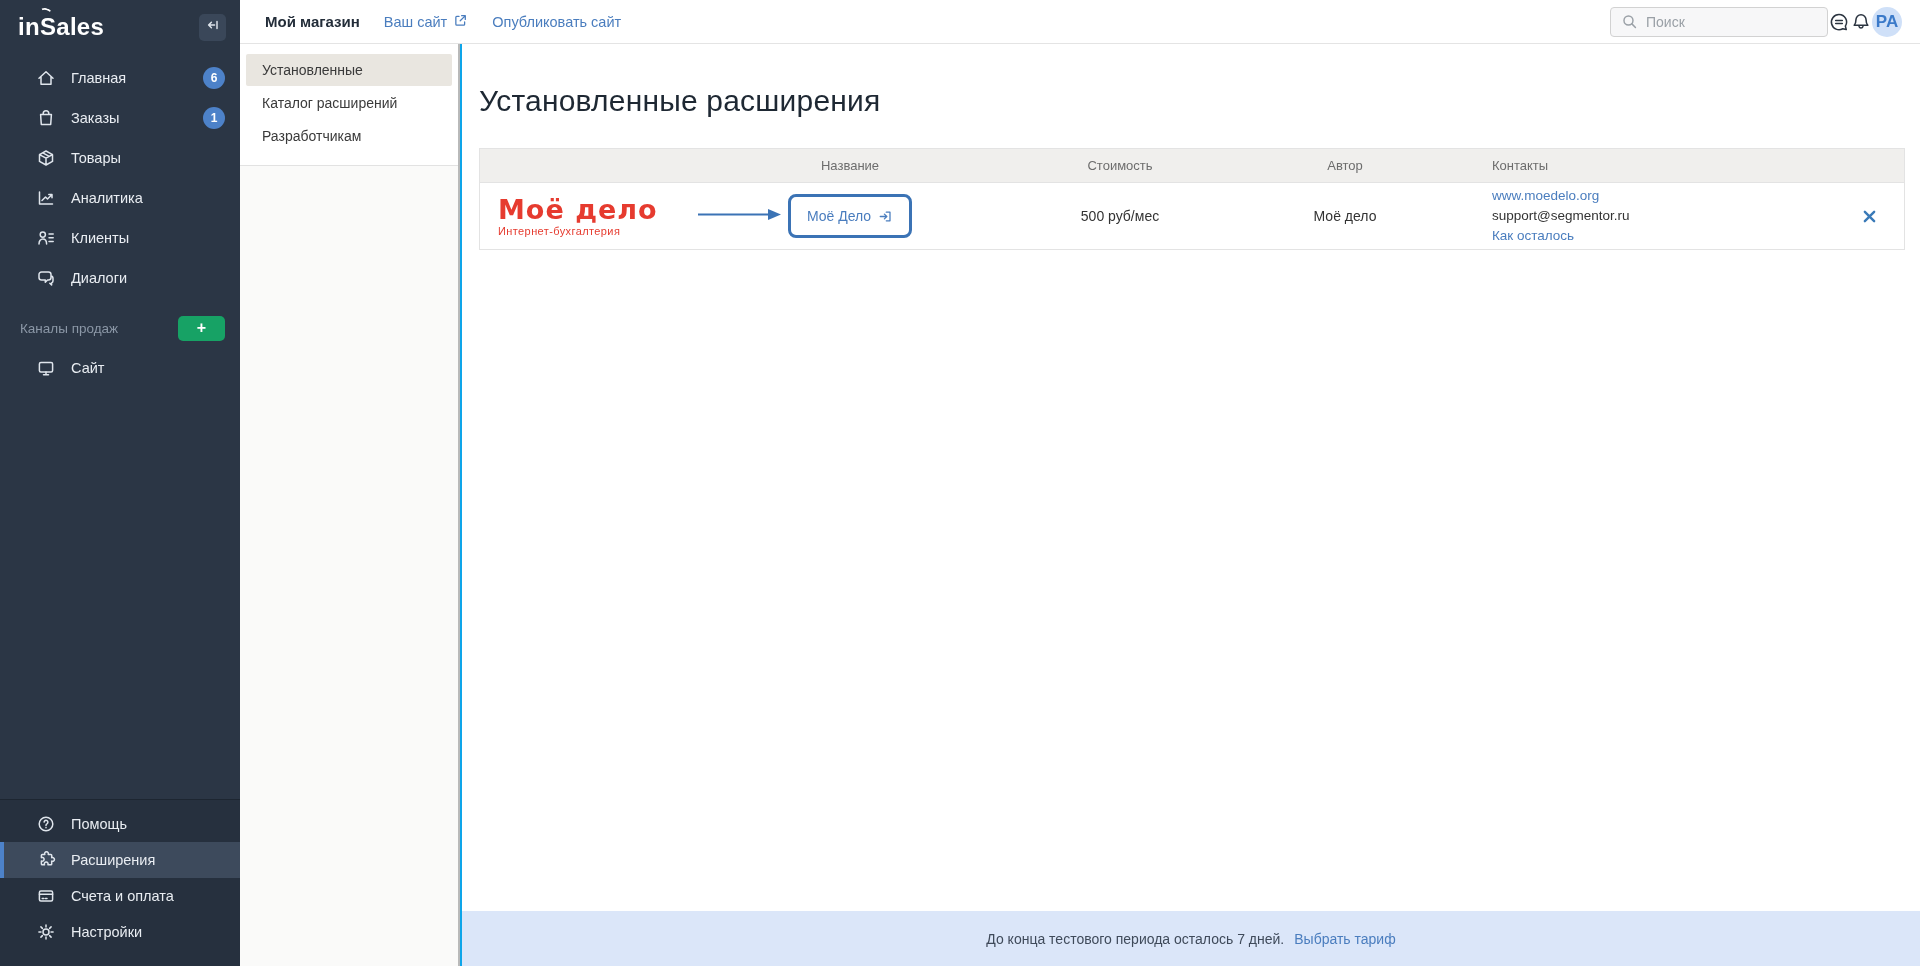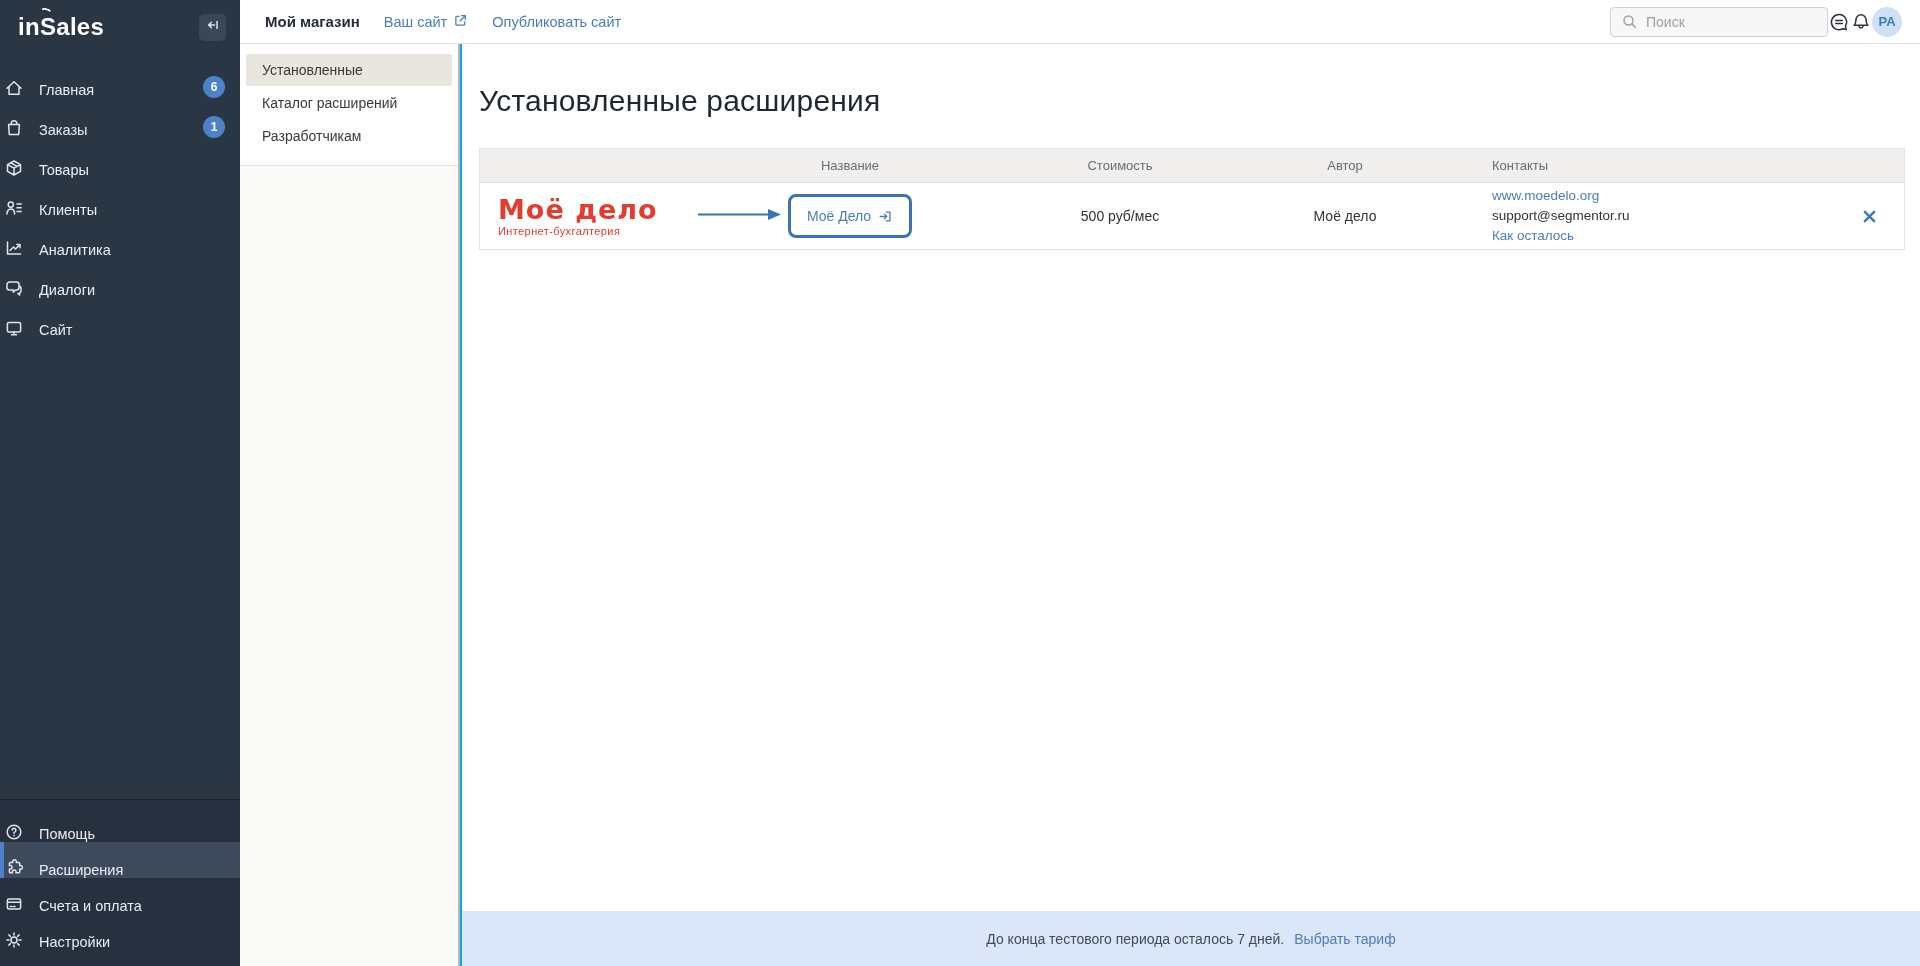--- a/index.html
+++ b/index.html
@@ -18,41 +18,41 @@
   body{font-family:"Liberation Sans",sans-serif;background:#fff;color:#333}
   .app{position:relative;width:1920px;height:966px;overflow:hidden;background:#0ea5e9}
 
   
   .sidebar{position:absolute;left:0;top:0;width:240px;height:100%;background:var(--sidebar-bg);color:#e9edf2;display:flex;flex-direction:column;z-index:5}
   .logo-row{height:48px;display:flex;align-items:center;justify-content:space-between;padding:6px 14px 0 18px}
   .logo{font-size:24px;font-weight:700;color:#fff;position:relative;letter-spacing:.3px}
   .logo-accent{position:absolute;left:21px;top:-5px;width:13px;height:10px;border:2px solid #fff;border-color:#fff transparent transparent transparent;border-radius:50%;transform:rotate(14deg)}
   .collapse-btn{width:27px;height:27px;background:#3a4759;border-radius:5px;display:flex;align-items:center;justify-content:center;color:#dfe5ec;cursor:pointer}
   .nav{padding-top:10px}
-  .nav-item{height:40px;display:flex;align-items:flex-end;gap:15px;padding:0 15px 0 4px;font-size:14.5px;position:relative;color:#e9edf2;cursor:pointer}
+  .nav-item{height:40px;display:flex;align-items:center;gap:15px;padding:0 15px 0 36px;font-size:14.5px;position:relative;color:#e9edf2;cursor:pointer}
   .icon20{width:20px;height:20px;flex:none;display:flex;align-items:center;justify-content:center;color:#dfe5ec}
   .icon20 svg{width:20px;height:20px}
   .badge{margin-left:auto;background:var(--badge-blue);color:#fff;border-radius:50%;min-width:22px;height:22px;font-size:12px;display:flex;align-items:center;justify-content:center;font-weight:700}
   .section-row{margin-top:10px;display:flex;align-items:center;padding:0 15px 0 20px;height:40px;color:#8b97a6;font-size:13.5px}
   .plus-btn{margin-left:auto;width:47px;height:25px;background:var(--green);border-radius:5px;color:#fff;display:flex;align-items:center;justify-content:center;font-size:16px;font-weight:700;cursor:pointer}
   .bottom-nav{margin-top:auto;border-top:1px solid #1d2631;background:#26303e;padding:6px 0 16px}
   .bottom-nav .nav-item{height:36px}
   .nav-item.active{background:var(--sidebar-active-bg)}
   .nav-item.active::before{content:"";position:absolute;left:0;top:0;bottom:0;width:4px;background:var(--badge-blue)}
 
   
   .topbar{position:absolute;left:240px;top:0;right:0;height:44px;background:#fff;border-bottom:1px solid #e4e4e4;display:flex;align-items:center;padding:0 18px 0 25px;z-index:4}
   .store-name{font-size:15px;font-weight:700;color:#232d39}
   .topbar-link{margin-left:24px;font-size:14.5px;color:var(--accent-blue);display:flex;align-items:center;gap:6px;cursor:pointer;text-decoration:none}
   .topbar-right{margin-left:auto;display:flex;align-items:center;}
   .search-box{width:218px;height:30px;background:#f7f7f8;border:1px solid #d2d2d2;border-radius:4px;display:flex;align-items:center;padding:0 10px;gap:8px}
   .search-box input{border:none;outline:none;background:transparent;font-size:14px;color:#333;width:100%;font-family:inherit}
   .search-box input::placeholder{color:#9aa0a6}
   .tb-icon{width:22px;height:22px;color:#2b3440;display:flex;align-items:center;justify-content:center;cursor:pointer}
-  .avatar{width:30px;height:30px;border-radius:50%;background:var(--avatar-bg);color:#3b7ac9;font-size:13px;font-weight:700;display:flex;align-items:center;justify-content:center;cursor:pointer}
+  .avatar{width:30px;height:30px;border-radius:50%;background:var(--avatar-bg);color:#3b7ac9;font-size:17px;font-weight:700;display:flex;align-items:center;justify-content:center;cursor:pointer}
 
   
   .subsidebar{position:absolute;left:240px;top:44px;width:220px;bottom:0;background:#fafaf9;border-right:2px solid #b9b9b9;z-index:3}
   .submenu{background:#fff;border-bottom:1px solid #e2e2e2;padding:9px 0 12px}
   .submenu-item{height:28px;margin:1px 6px;display:flex;align-items:center;padding:16px 16px;font-size:14px;color:#3a3a3a;cursor:pointer;border-radius:2px}
   .submenu-item.active{background:#e9e6e0}
 
   
   .main{position:absolute;left:462px;top:44px;right:0;bottom:0;background:#fff}
   .page-title{margin:40px 0 0 17px;font-size:30px;font-weight:400;color:#1e2833;letter-spacing:.2px}
@@ -120,43 +120,47 @@
         <span class="icon20">
             <svg viewBox="0 0 20 20" fill="none" stroke="currentColor" stroke-width="1.5" stroke-linecap="round" stroke-linejoin="round">
               <path d="M10 3 L16.5 6.6 V13.4 L10 17 L3.5 13.4 V6.6 Z M3.5 6.6 L10 10.2 L16.5 6.6 M10 10.2 V17 M6.8 4.8 L13.2 8.4"></path>
             </svg>
           </span>
         <span>Товары</span>
       </div>
       <div class="nav-item">
         <span class="icon20">
             <svg viewBox="0 0 20 20" fill="none" stroke="currentColor" stroke-width="1.5" stroke-linecap="round" stroke-linejoin="round">
+              <path d="M3.5 4 V16 H16.5 M6 12.5 L9.5 9 L11.5 11 L16 6.5 M12.8 6.5 H16 V9.7"></path>
+            </svg>
+          </span>
+        <span>Аналитика</span>
+      </div>
+      <div class="nav-item">
+        <span class="icon20">
+            <svg viewBox="0 0 20 20" fill="none" stroke="currentColor" stroke-width="1.5" stroke-linecap="round" stroke-linejoin="round">
               <circle cx="6.8" cy="6.6" r="2.6"></circle>
               <path d="M3 16 c0-3.2 1.8-5 3.8-5 s3.8 1.8 3.8 5 M13 6 H17.2 M13 9.8 H17.2 M13 13.6 H17.2"></path>
             </svg>
           </span>
         <span>Клиенты</span>
       </div>
       <div class="nav-item">
         <span class="icon20">
             <svg viewBox="0 0 20 20" fill="none" stroke="currentColor" stroke-width="1.5" stroke-linecap="round" stroke-linejoin="round">
-              <path d="M3.5 4 V16 H16.5 M6 12.5 L9.5 9 L11.5 11 L16 6.5 M12.8 6.5 H16 V9.7"></path>
-            </svg>
-          </span>
-        <span>Аналитика</span>
-      </div>
-      <div class="nav-item">
-        <span class="icon20">
-            <svg viewBox="0 0 20 20" fill="none" stroke="currentColor" stroke-width="1.5" stroke-linecap="round" stroke-linejoin="round">
               <path d="M5.5 4 h7 a2.5 2.5 0 0 1 2.5 2.5 v3 a2.5 2.5 0 0 1 -2.5 2.5 h-1 l-2.2 2.2 v-2.2 h-3.8 a2.5 2.5 0 0 1 -2.5 -2.5 v-3 A2.5 2.5 0 0 1 5.5 4 z M15 8 a2.4 2.4 0 0 1 2 2.4 v2.4 a2.4 2.4 0 0 1 -1.4 2.2 v2 l-1.8-1.8"></path>
             </svg>
           </span>
         <span>Диалоги</span>
       </div>
 
+      <div class="section-row">
+        <span>Каналы продаж</span>
+        <span class="plus-btn">+</span>
+      </div>
 
       <div class="nav-item">
         <span class="icon20">
             <svg viewBox="0 0 20 20" fill="none" stroke="currentColor" stroke-width="1.5" stroke-linecap="round" stroke-linejoin="round">
               <rect x="3.4" y="4.4" width="13.2" height="9.6" rx="1.5"></rect>
               <path d="M7.5 16.8 h5 M10 14 v2.8"></path>
             </svg>
           </span>
         <span>Сайт</span>
       </div>

